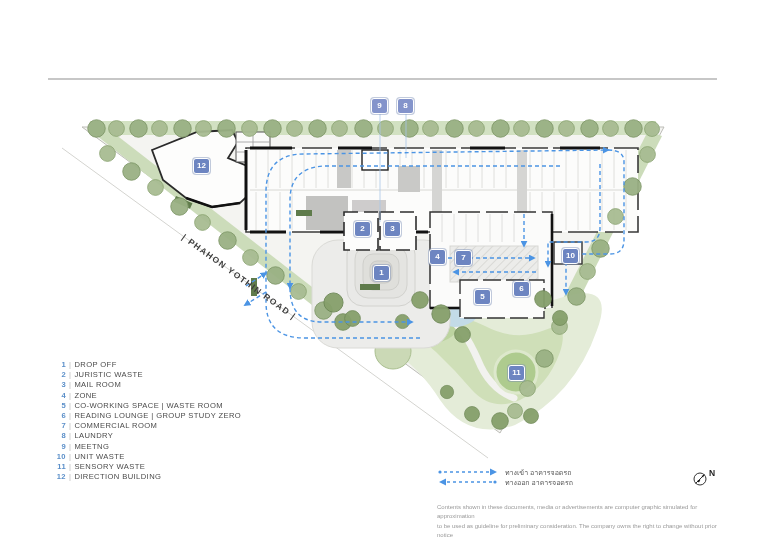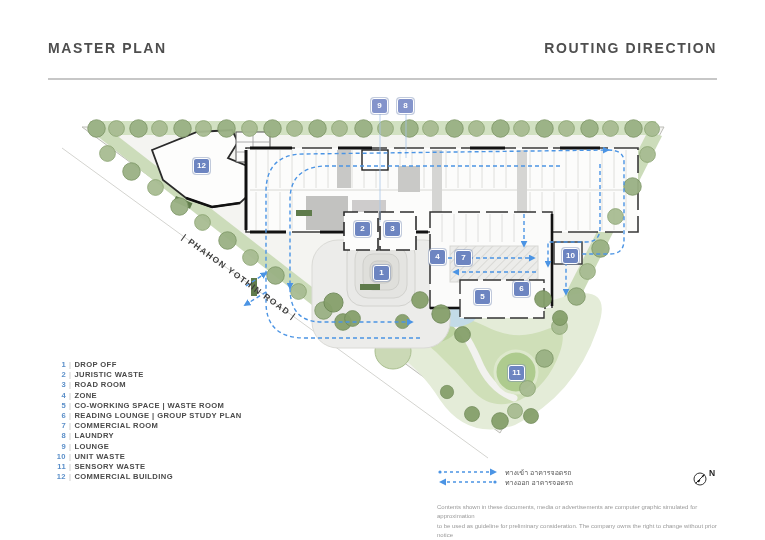--- a/index.html
+++ b/index.html
@@ -24,41 +24,39 @@
 
   .road-label{position:absolute;left:186px;top:232px;width:170px;
       transform:rotate(36deg);transform-origin:left top;
       font-size:8.5px;font-weight:600;letter-spacing:1.4px;color:#3c3c3c;white-space:nowrap;}
 
   
   .legend{position:absolute;left:52px;top:360px;}
   .legend-row{display:flex;align-items:baseline;height:10.2px;font-size:7.6px;letter-spacing:.4px;}
   .legend-num{width:14px;text-align:right;color:#5b8fc9;font-weight:700;}
   .legend-sep{color:#b9b9b9;margin:0 3px;}
-  .legend-label{color:#4a4a4a;font-weight:700;}
+  .legend-label{color:#4a4a4a;font-weight:400;}
 
   
   .route-legend{position:absolute;left:437px;top:467px;}
   .route-row{display:flex;align-items:center;height:10px;}
   .route-row svg{margin-right:6px;}
   .route-label{font-size:7px;color:#555;}
 
   .north{position:absolute;left:692px;top:470px;display:flex;align-items:flex-start;}
   .north-n{font-size:8.5px;font-weight:700;color:#222;margin-left:1px;margin-top:-2px;}
 
   .disclaimer{position:absolute;left:437px;top:503px;width:292px;
       font-size:6px;line-height:1.55;color:#9a9a9a;}
 </style>
 </head>
 <body>
 
 <div id="page">
 
-  <div class="title left">MASTER PLAN</div>
-  <div class="title right">ROUTING DIRECTION</div>
   <div class="header-rule"></div>
 
   <svg id="plan-svg" width="765" height="540" viewBox="0 0 765 540">
     <defs>
       <symbol id="tree" viewBox="-12 -12 24 24">
           <circle r="10" fill="#9ab184" stroke="#7a9463" stroke-width="1" opacity="0.95"></circle>
         </symbol>
       <symbol id="treeS" viewBox="-12 -12 24 24">
           <circle r="10" fill="#a8bc92" stroke="#86a06d" stroke-width="1" opacity="0.95"></circle>
         </symbol>
@@ -304,66 +302,66 @@
         <span class="legend-label">DROP OFF</span>
       </div>
       <div class="legend-row">
         <span class="legend-num">2</span>
         <span class="legend-sep">|</span>
         <span class="legend-label">JURISTIC WASTE</span>
       </div>
       <div class="legend-row">
         <span class="legend-num">3</span>
         <span class="legend-sep">|</span>
-        <span class="legend-label">ROAD ROOM</span>
+        <span class="legend-label">MAIL ROOM</span>
       </div>
       <div class="legend-row">
         <span class="legend-num">4</span>
         <span class="legend-sep">|</span>
         <span class="legend-label">ZONE</span>
       </div>
       <div class="legend-row">
         <span class="legend-num">5</span>
         <span class="legend-sep">|</span>
         <span class="legend-label">CO-WORKING SPACE | WASTE ROOM</span>
       </div>
       <div class="legend-row">
         <span class="legend-num">6</span>
         <span class="legend-sep">|</span>
-        <span class="legend-label">READING LOUNGE | GROUP STUDY PLAN</span>
+        <span class="legend-label">READING LOUNGE | GROUP STUDY ZERO</span>
       </div>
       <div class="legend-row">
         <span class="legend-num">7</span>
         <span class="legend-sep">|</span>
         <span class="legend-label">COMMERCIAL ROOM</span>
       </div>
       <div class="legend-row">
         <span class="legend-num">8</span>
         <span class="legend-sep">|</span>
         <span class="legend-label">LAUNDRY</span>
       </div>
       <div class="legend-row">
         <span class="legend-num">9</span>
         <span class="legend-sep">|</span>
-        <span class="legend-label">LOUNGE</span>
+        <span class="legend-label">MEETNG</span>
       </div>
       <div class="legend-row">
         <span class="legend-num">10</span>
         <span class="legend-sep">|</span>
         <span class="legend-label">UNIT WASTE</span>
       </div>
       <div class="legend-row">
         <span class="legend-num">11</span>
         <span class="legend-sep">|</span>
         <span class="legend-label">SENSORY WASTE</span>
       </div>
       <div class="legend-row">
         <span class="legend-num">12</span>
         <span class="legend-sep">|</span>
-        <span class="legend-label">COMMERCIAL BUILDING</span>
+        <span class="legend-label">DIRECTION BUILDING</span>
       </div>
     </div>
 
   <div class="route-legend">
     <div class="route-row">
       <svg width="62" height="8">
         <circle cx="3" cy="4" r="1.6" fill="#4b94e4"></circle>
         <line x1="7" y1="4" x2="52" y2="4" stroke="#4b94e4" stroke-width="1.4" stroke-dasharray="3 3"></line>
         <path d="M53,0.5 L60,4 L53,7.5 Z" fill="#4b94e4"></path>
       </svg>

